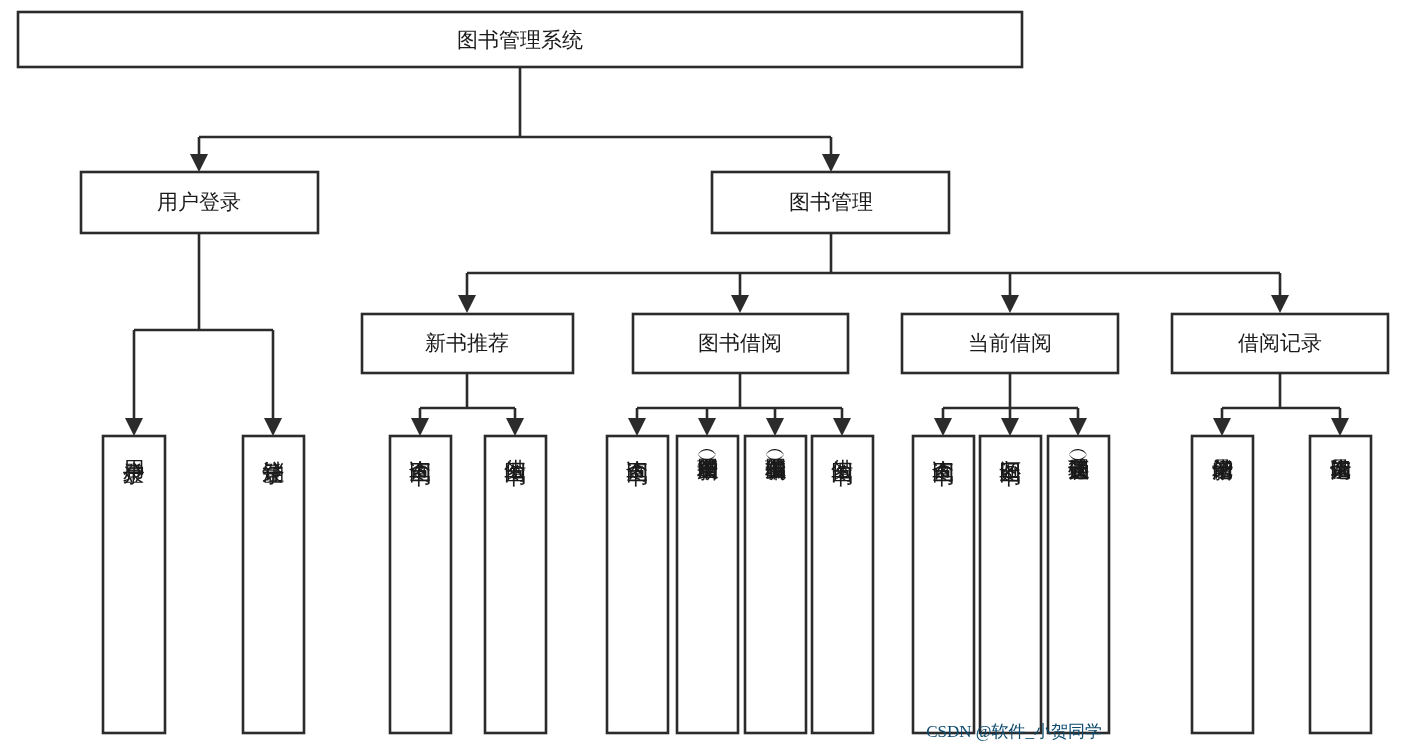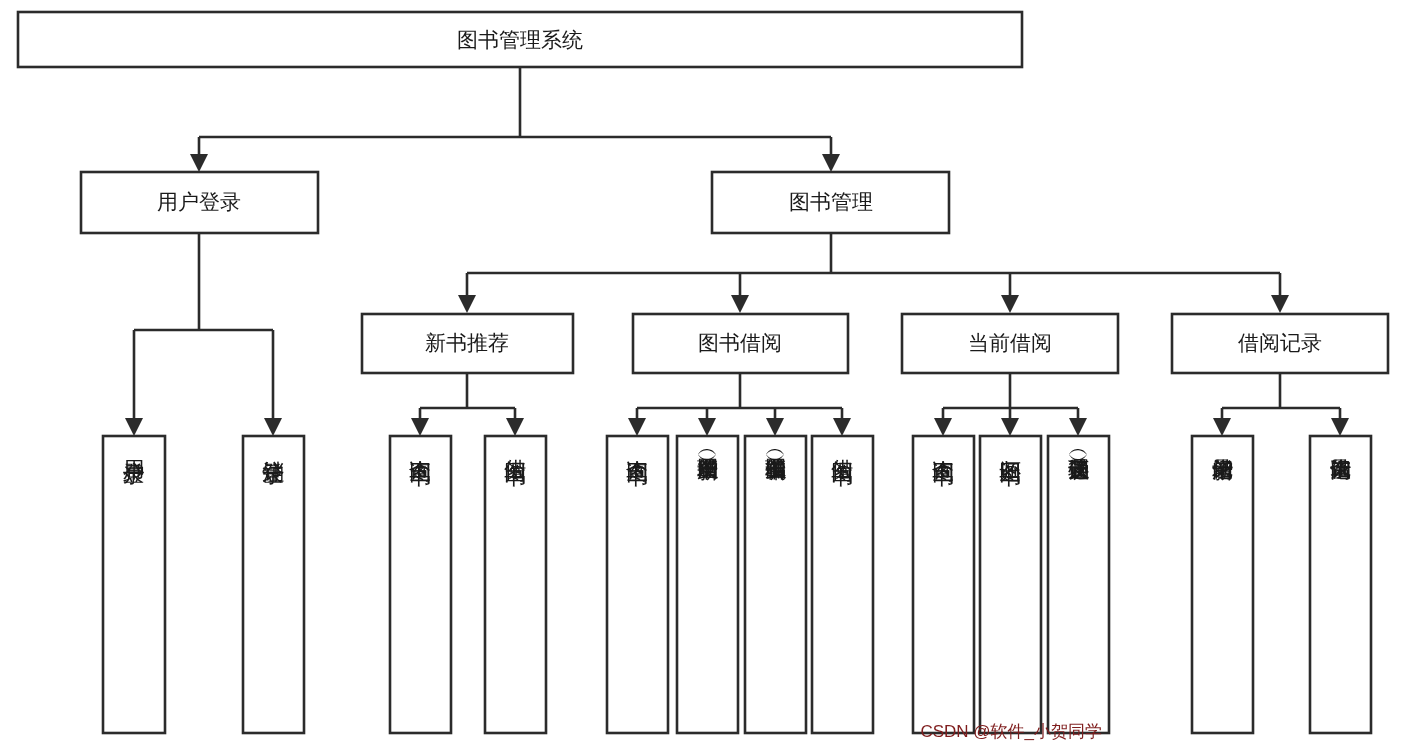--- a/index.html
+++ b/index.html
@@ -68,23 +68,23 @@
     padding-top: 6px;
   }
   .leaf-text.compact {
     font-size: 21px;
     letter-spacing: 0px;
   }
   .watermark {
     position: absolute;
     right: 8px;
     bottom: 4px;
-    font-family: Liberation Sans, sans-serif;
+    font-family: Liberation Serif, serif;
     font-size: 17px;
-    color: #7f1d1d;
+    color: #0c4a6e;
     white-space: nowrap;
     user-select: none;
   }
 </style>
 </head>
 <body>
 
 <div id="diagram-root">
 
   <svg id="tree-svg" viewBox="0 0 1405 747">

